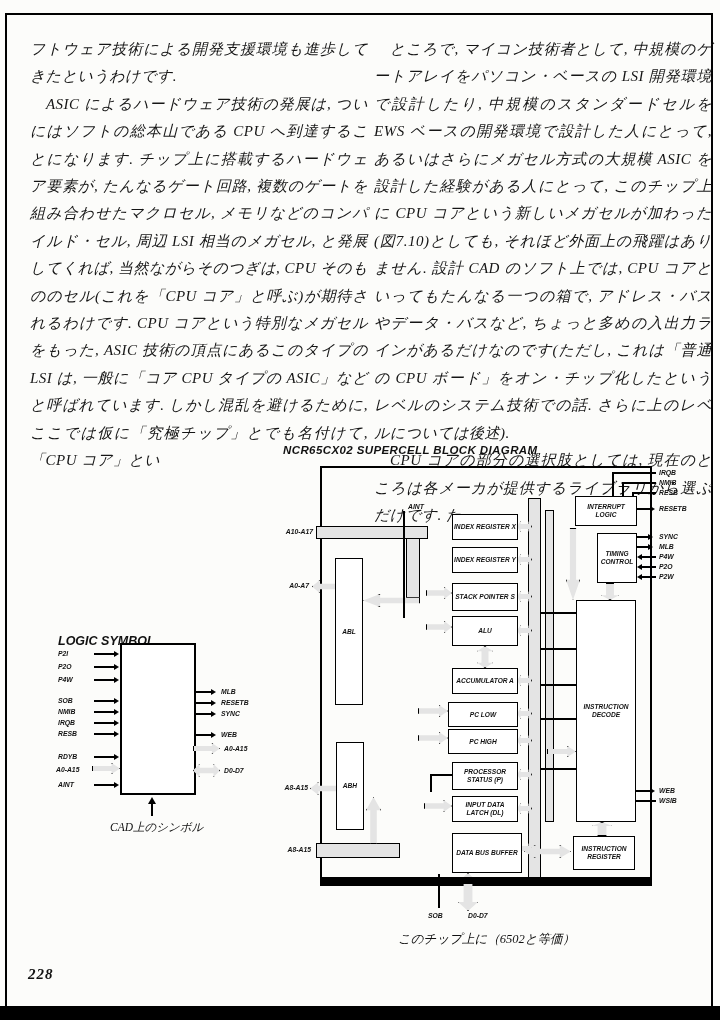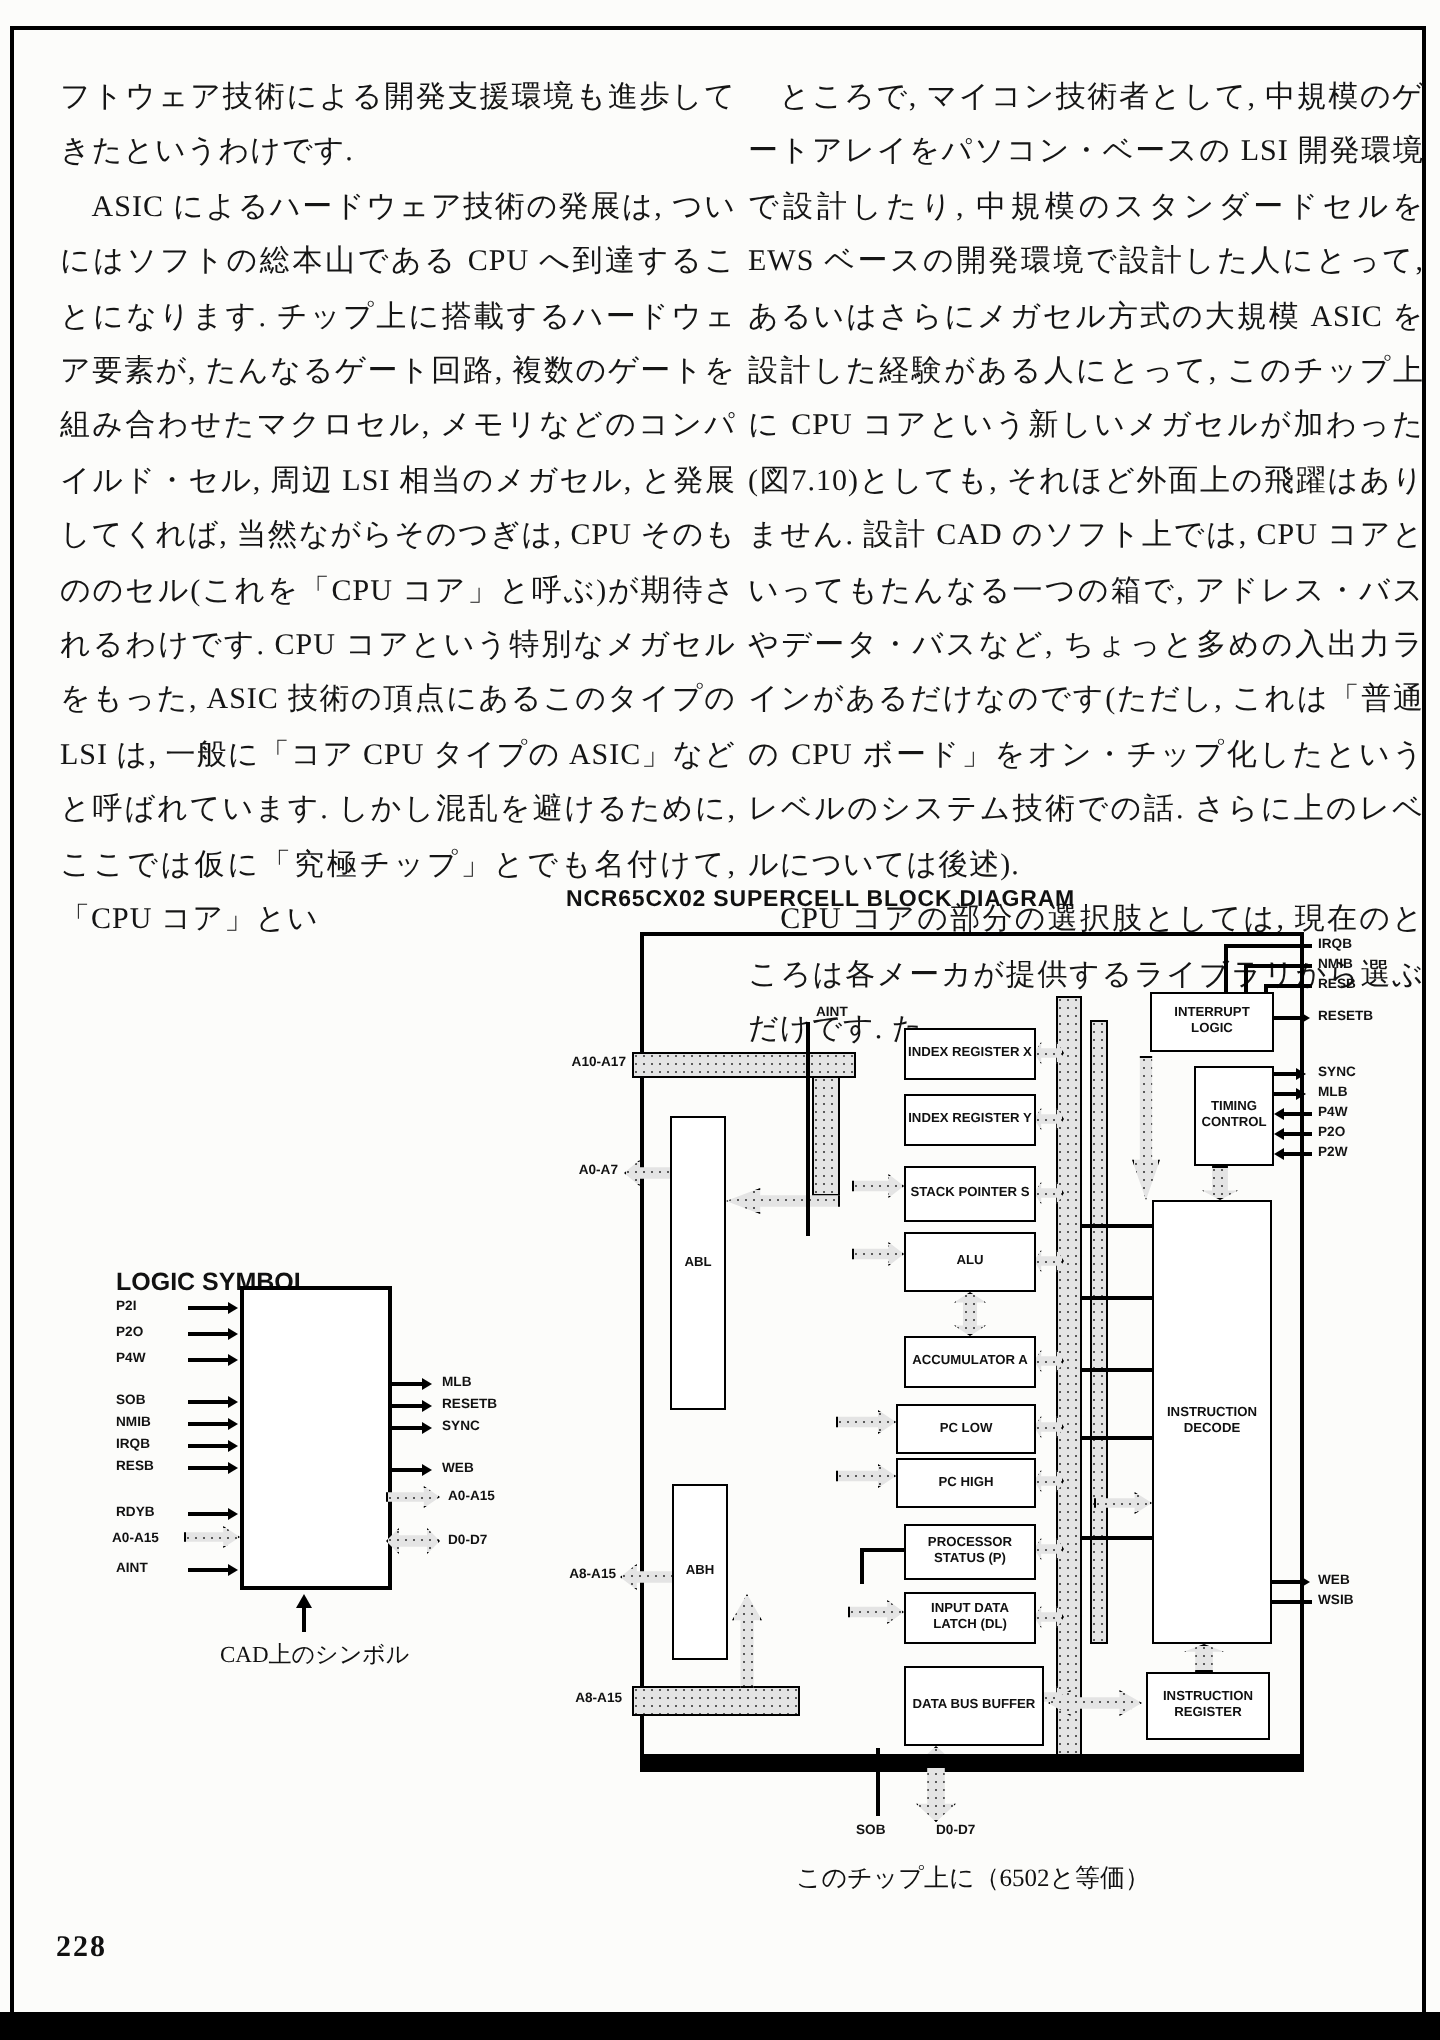--- a/index.html
+++ b/index.html
@@ -1,17 +1,17 @@
 <!DOCTYPE html>
 <html><head>
 <meta charset="utf-8">
 <style>
   html,body{margin:0;padding:0;background:#e9e9e9;}
   .page{position:relative;width:720px;height:1020px;background:#fcfcfa;overflow:hidden;
-        font-family:"Liberation Serif",serif;color:#111;}
+        font-family:"Liberation Serif",serif;color:#111;font-style:italic;}
   .abs{position:absolute;}
   .col{width:338px;font-size:15px;line-height:27.4px;text-align:justify;letter-spacing:.5px;color:#151515;}
   .col p{margin:0;}
   .hd{font-family:"Liberation Sans",sans-serif;font-weight:bold;font-size:15.5px;margin:24px 0 8px 0 !important;letter-spacing:0;}
   .cap{font-size:13px;letter-spacing:.5px;}
   .bd-title{font-family:"Liberation Sans",sans-serif;font-weight:bold;font-size:11.5px;letter-spacing:.4px;}
   .sub{font-family:"Liberation Sans",sans-serif;font-weight:bold;font-size:16px;letter-spacing:.2px;}
   .lsym{font-family:"Liberation Sans",sans-serif;font-weight:bold;font-size:12.5px;margin-top:14px;}
   .blk{position:absolute;border:1.6px solid #000;background:#fff;display:flex;align-items:center;justify-content:center;
        text-align:center;font-family:"Liberation Sans",sans-serif;font-weight:bold;font-size:6.6px;line-height:1.2;padding:1px;box-sizing:border-box;z-index:5;}

